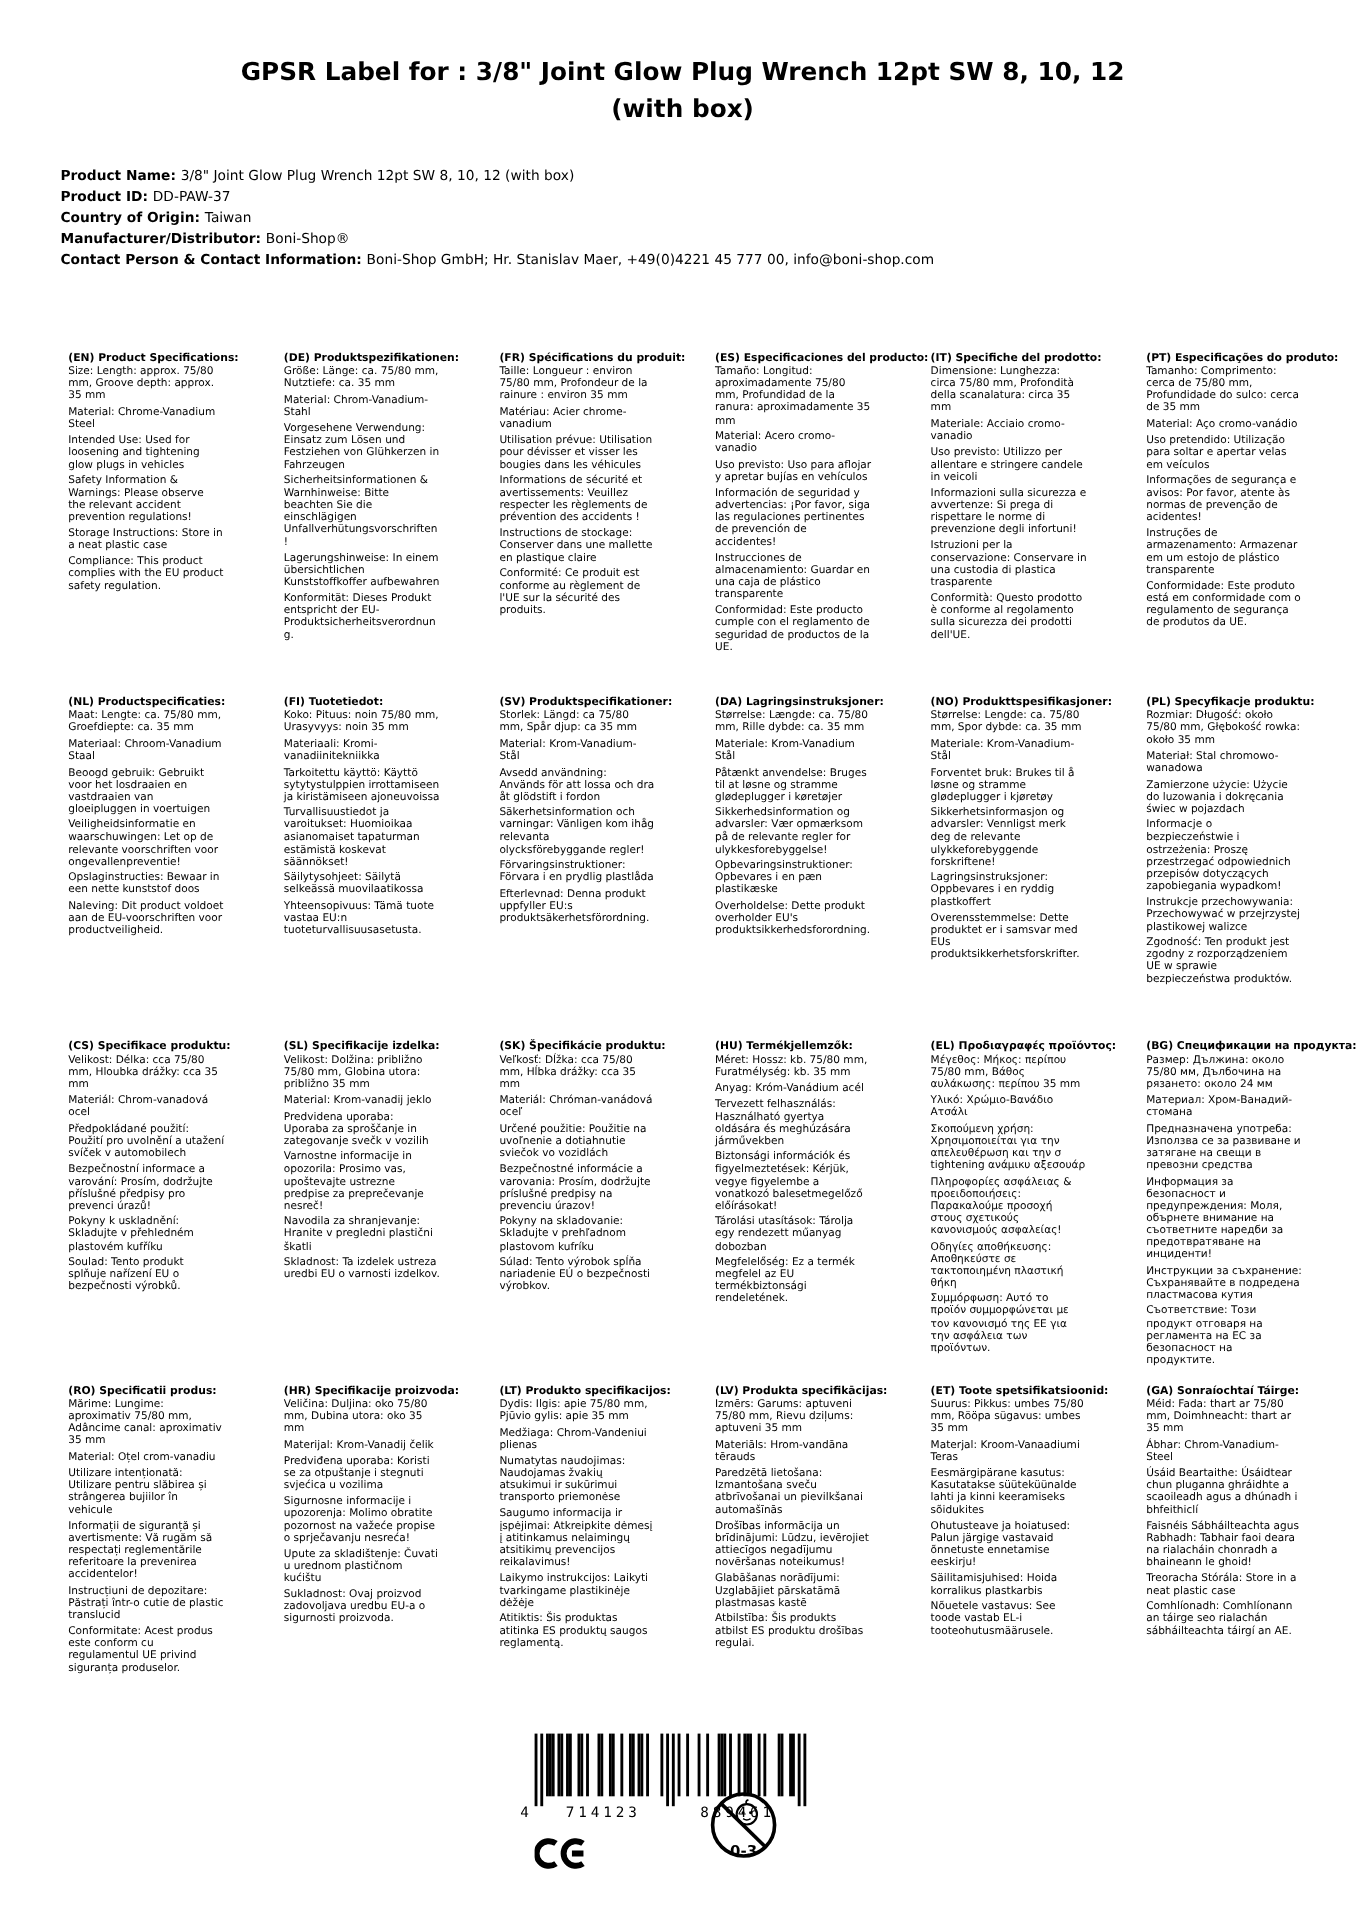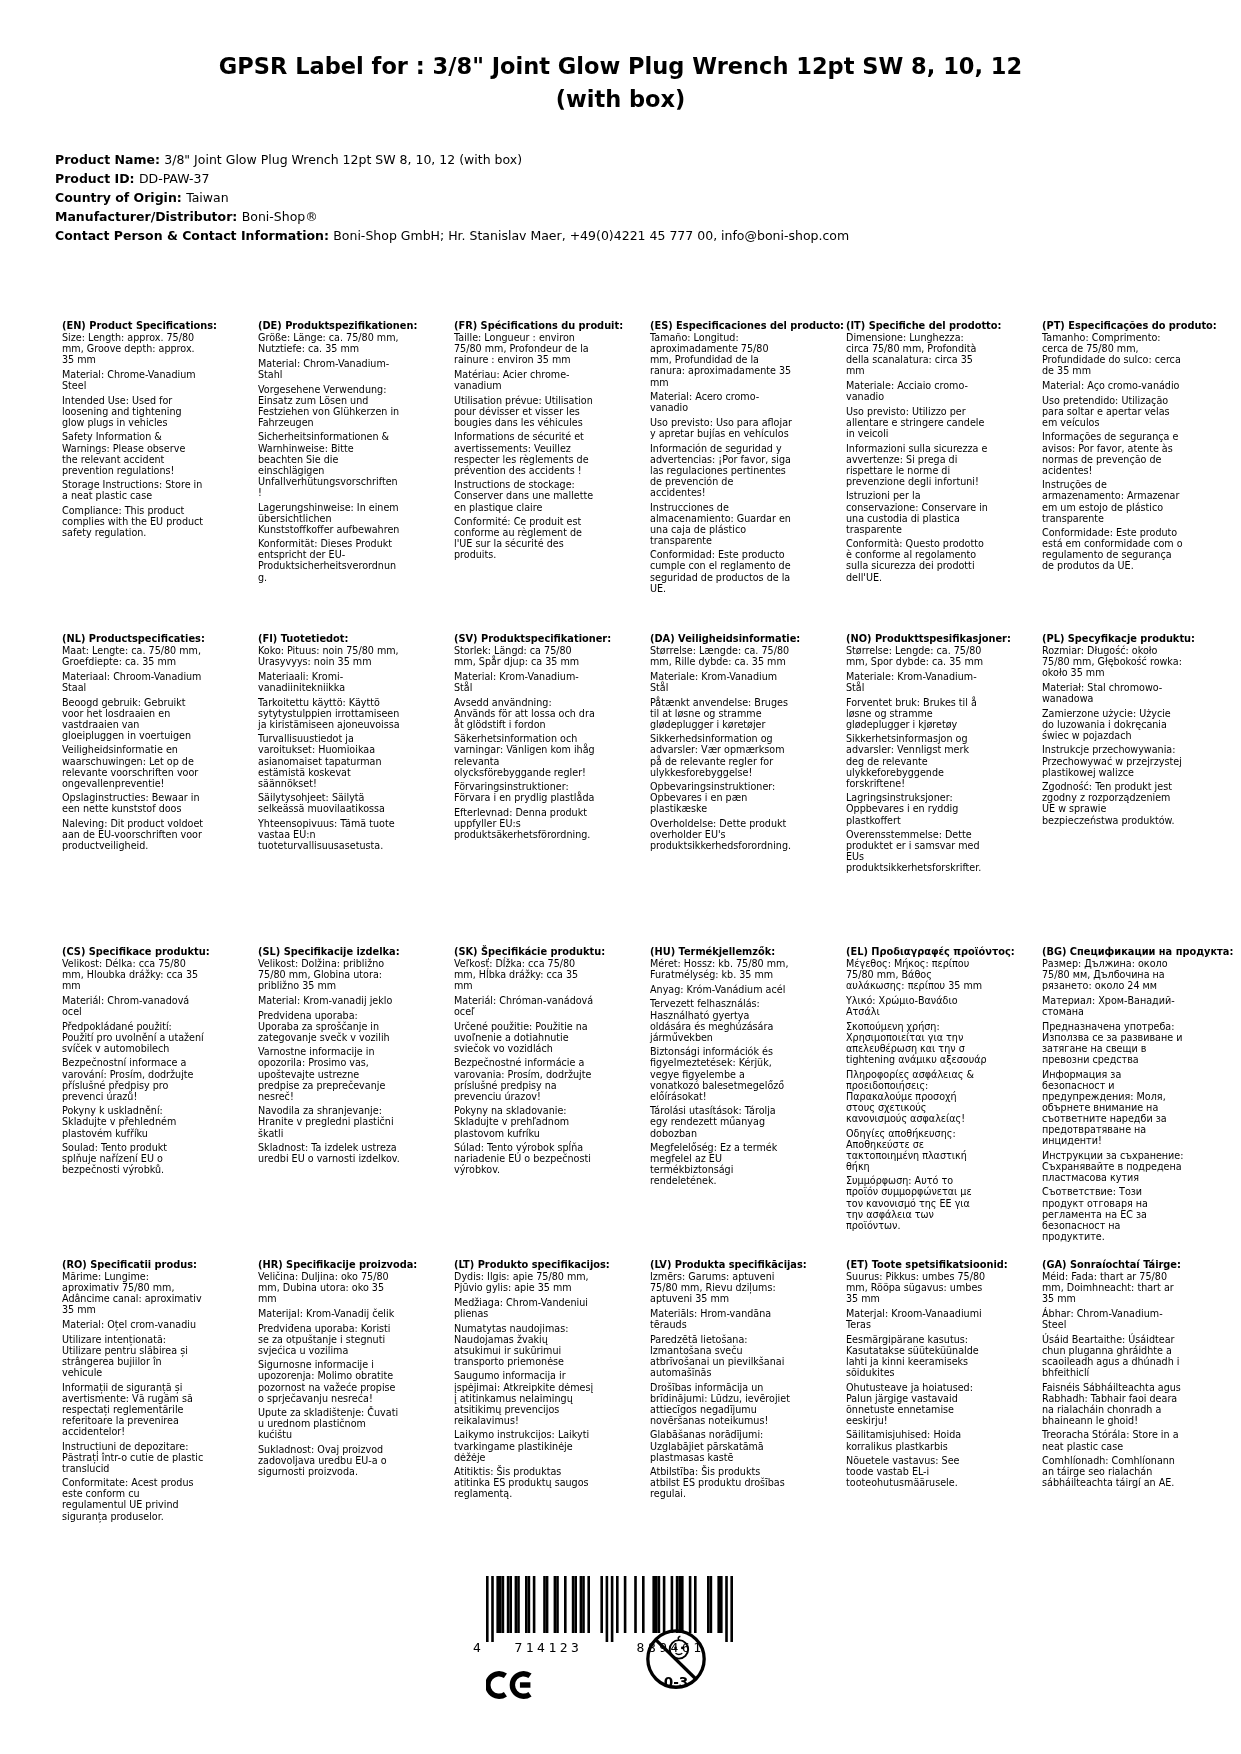--- a/index.html
+++ b/index.html
@@ -142,21 +142,21 @@
     <div class="hdr">(SV) Produktspecifikationer:</div>
   <div class="para">Storlek: Längd: ca 75/80 mm, Spår djup: ca 35 mm</div>
         <div class="para">Material: Krom-Vanadium-Stål</div>
         <div class="para">Avsedd användning: Används för att lossa och dra åt glödstift i fordon</div>
         <div class="para">Säkerhetsinformation och varningar: Vänligen kom ihåg relevanta olycksförebyggande regler!</div>
         <div class="para">Förvaringsinstruktioner: Förvara i en prydlig plastlåda</div>
         <div class="para">Efterlevnad: Denna produkt uppfyller EU:s produktsäkerhetsförordning.</div>
       </div>
 
   <div class="cell">
-    <div class="hdr">(DA) Veiligheidsinformatie:</div>
+    <div class="hdr">(DA) Lagringsinstruksjoner:</div>
   <div class="para">Størrelse: Længde: ca. 75/80 mm, Rille dybde: ca. 35 mm</div>
         <div class="para">Materiale: Krom-Vanadium Stål</div>
         <div class="para">Påtænkt anvendelse: Bruges til at løsne og stramme glødeplugger i køretøjer</div>
         <div class="para">Sikkerhedsinformation og advarsler: Vær opmærksom på de relevante regler for ulykkesforebyggelse!</div>
         <div class="para">Opbevaringsinstruktioner: Opbevares i en pæn plastikæske</div>
         <div class="para">Overholdelse: Dette produkt overholder EU's produktsikkerhedsforordning.</div>
       </div>
 
   <div class="cell">
     <div class="hdr">(NO) Produkttspesifikasjoner:</div>
@@ -166,20 +166,21 @@
         <div class="para">Sikkerhetsinformasjon og advarsler: Vennligst merk deg de relevante ulykkeforebyggende forskriftene!</div>
         <div class="para">Lagringsinstruksjoner: Oppbevares i en ryddig plastkoffert</div>
         <div class="para">Overensstemmelse: Dette produktet er i samsvar med EUs produktsikkerhetsforskrifter.</div>
       </div>
 
   <div class="cell">
     <div class="hdr">(PL) Specyfikacje produktu:</div>
   <div class="para">Rozmiar: Długość: około 75/80 mm, Głębokość rowka: około 35 mm</div>
         <div class="para">Materiał: Stal chromowo-wanadowa</div>
         <div class="para">Zamierzone użycie: Użycie do luzowania i dokręcania świec w pojazdach</div>
+        <div class="para">Informacje o bezpieczeństwie i ostrzeżenia: Proszę przestrzegać odpowiednich przepisów dotyczących zapobiegania wypadkom!</div>
         <div class="para">Instrukcje przechowywania: Przechowywać w przejrzystej plastikowej walizce</div>
         <div class="para">Zgodność: Ten produkt jest zgodny z rozporządzeniem UE w sprawie bezpieczeństwa produktów.</div>
       </div>
 
   <div class="cell">
     <div class="hdr">(CS) Specifikace produktu:</div>
   <div class="para">Velikost: Délka: cca 75/80 mm, Hloubka drážky: cca 35 mm</div>
         <div class="para">Materiál: Chrom-vanadová ocel</div>
         <div class="para">Předpokládané použití: Použití pro uvolnění a utažení svíček v automobilech</div>
         <div class="para">Bezpečnostní informace a varování: Prosím, dodržujte příslušné předpisy pro prevenci úrazů!</div>

